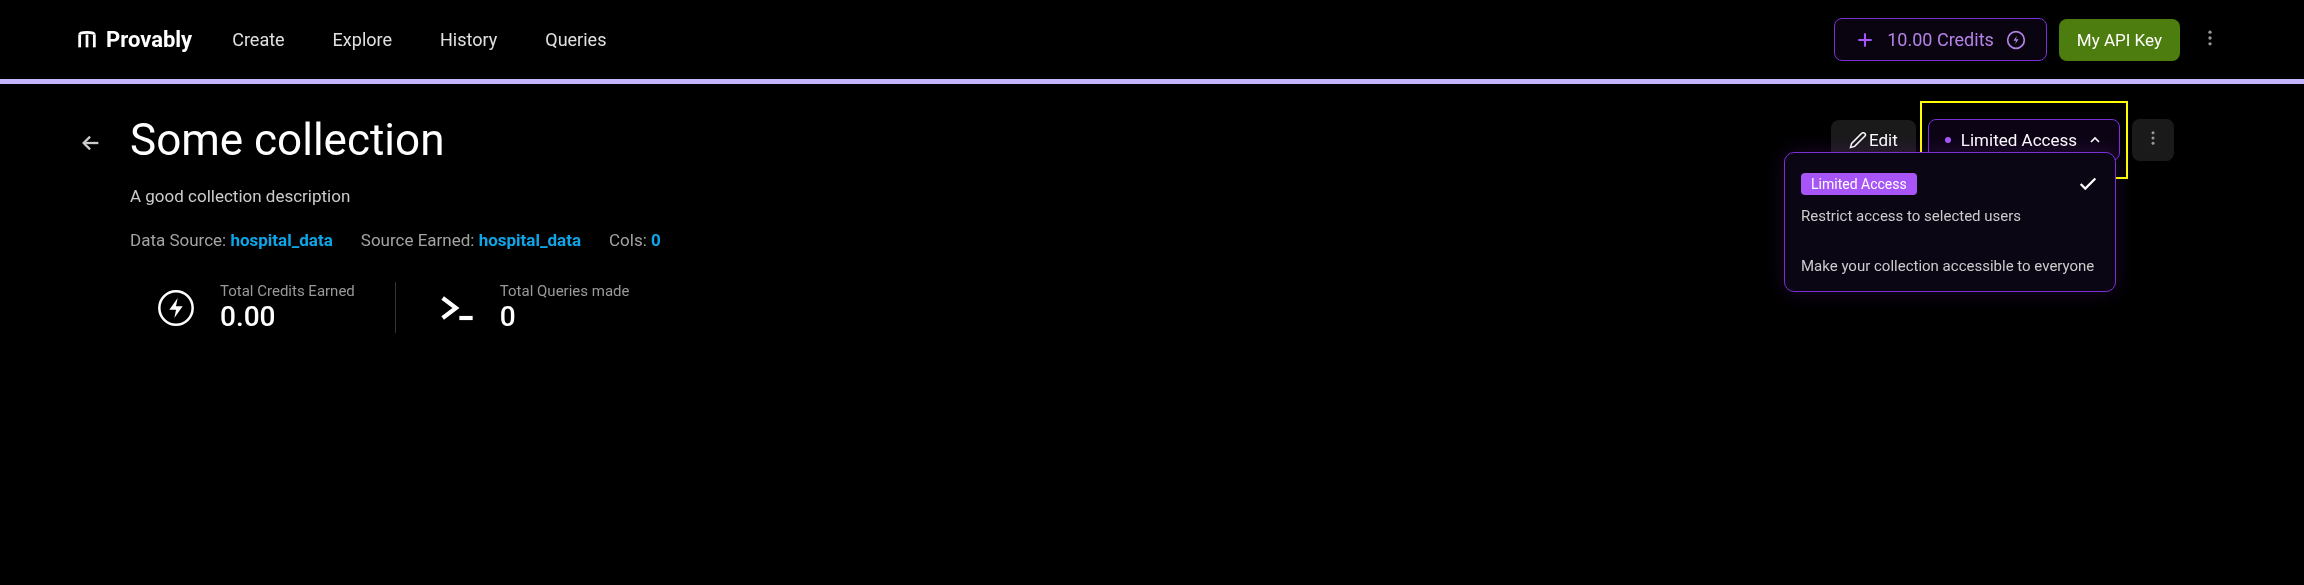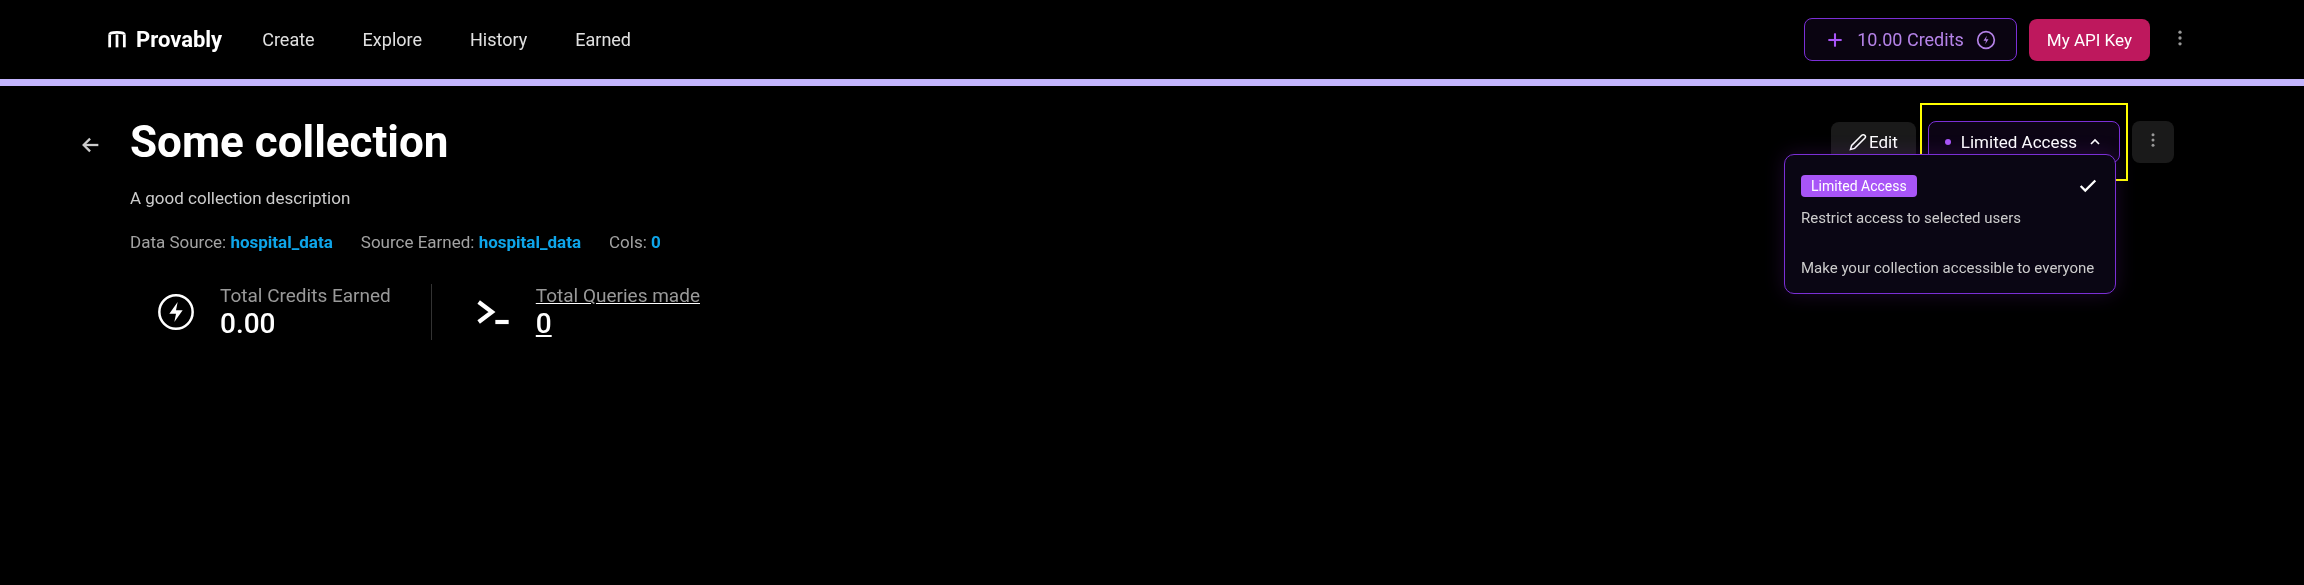--- a/index.html
+++ b/index.html
@@ -5,22 +5,22 @@
     * { margin: 0; padding: 0; box-sizing: border-box; }
     body {
       background: #000;
       color: #fff;
       font-family: -apple-system, BlinkMacSystemFont, 'Segoe UI', Roboto, sans-serif;
       min-height: 585px;
     }
     .header {
       display: flex;
       align-items: center;
-      padding: 18px 106px;
-      border-bottom: 7px solid #c4b5fd;
+      padding: 18px 76px;
+      border-bottom: 5px solid #c4b5fd;
     }
     .logo {
       display: flex;
       align-items: center;
       gap: 8px;
       margin-right: 40px;
     }
     .logo-icon {
       width: 22px;
       height: 22px;
@@ -63,21 +63,21 @@
     .credits-text {
       font-size: 18px;
       color: #b583e8;
     }
     .bolt-circle {
       width: 20px;
       height: 20px;
       color: #b583e8;
     }
     .api-key-btn {
-      background: #be185d;
+      background: #4d7c0f;
       padding: 11px 18px;
       border-radius: 8px;
       font-size: 17px;
       color: #fff;
       cursor: pointer;
     }
     .more-btn {
       padding: 8px;
       cursor: pointer;
       color: #999;
@@ -93,21 +93,21 @@
       color: #ccc;
       cursor: pointer;
     }
     .title-row {
       display: flex;
       align-items: center;
       justify-content: space-between;
     }
     .title {
       font-size: 44px;
-      font-weight: 700;
+      font-weight: 400;
     }
     .title-actions {
       display: flex;
       align-items: center;
       gap: 12px;
     }
     .edit-btn {
       display: flex;
       align-items: center;
       gap: 2px;
@@ -176,29 +176,28 @@
     }
     .stat {
       display: flex;
       align-items: center;
       gap: 24px;
       padding-right: 40px;
     }
     .stat:nth-child(2) {
       border-left: 1px solid #333;
       padding-left: 40px;
-      text-decoration: underline;
     }
     .stat-icon {
       width: 40px;
       height: 40px;
       color: #fff;
     }
     .stat-label {
-      font-size: 19px;
+      font-size: 15px;
       color: #999;
     }
     .stat-value {
       font-size: 28px;
       font-weight: 500;
     }
     .dropdown {
       position: absolute;
       right: 188px;
       top: 68px;
@@ -256,21 +255,21 @@
       <line x1="12" y1="6" x2="12" y2="20"></line>
       <line x1="20" y1="6" x2="20" y2="20"></line>
       <path d="M4 6 C4 3 20 3 20 6" fill="none"></path>
     </svg>
     <span class="logo-text">Provably</span>
   </div>
   <div class="nav">
     <div class="nav-item">Create</div>
     <div class="nav-item">Explore</div>
     <div class="nav-item">History</div>
-    <div class="nav-item">Earned</div>
+    <div class="nav-item">Queries</div>
   </div>
   <div class="header-right">
     <div class="credits-btn">
       <svg class="plus-icon" viewBox="0 0 24 24" fill="none" stroke="currentColor" stroke-width="2.5">
         <line x1="12" y1="4" x2="12" y2="20"></line>
         <line x1="4" y1="12" x2="20" y2="12"></line>
       </svg>
       <span class="credits-text">10.00 Credits</span>
       <svg class="bolt-circle" viewBox="0 0 24 24" fill="none" stroke="currentColor" stroke-width="2">
         <circle cx="12" cy="12" r="10"></circle>

